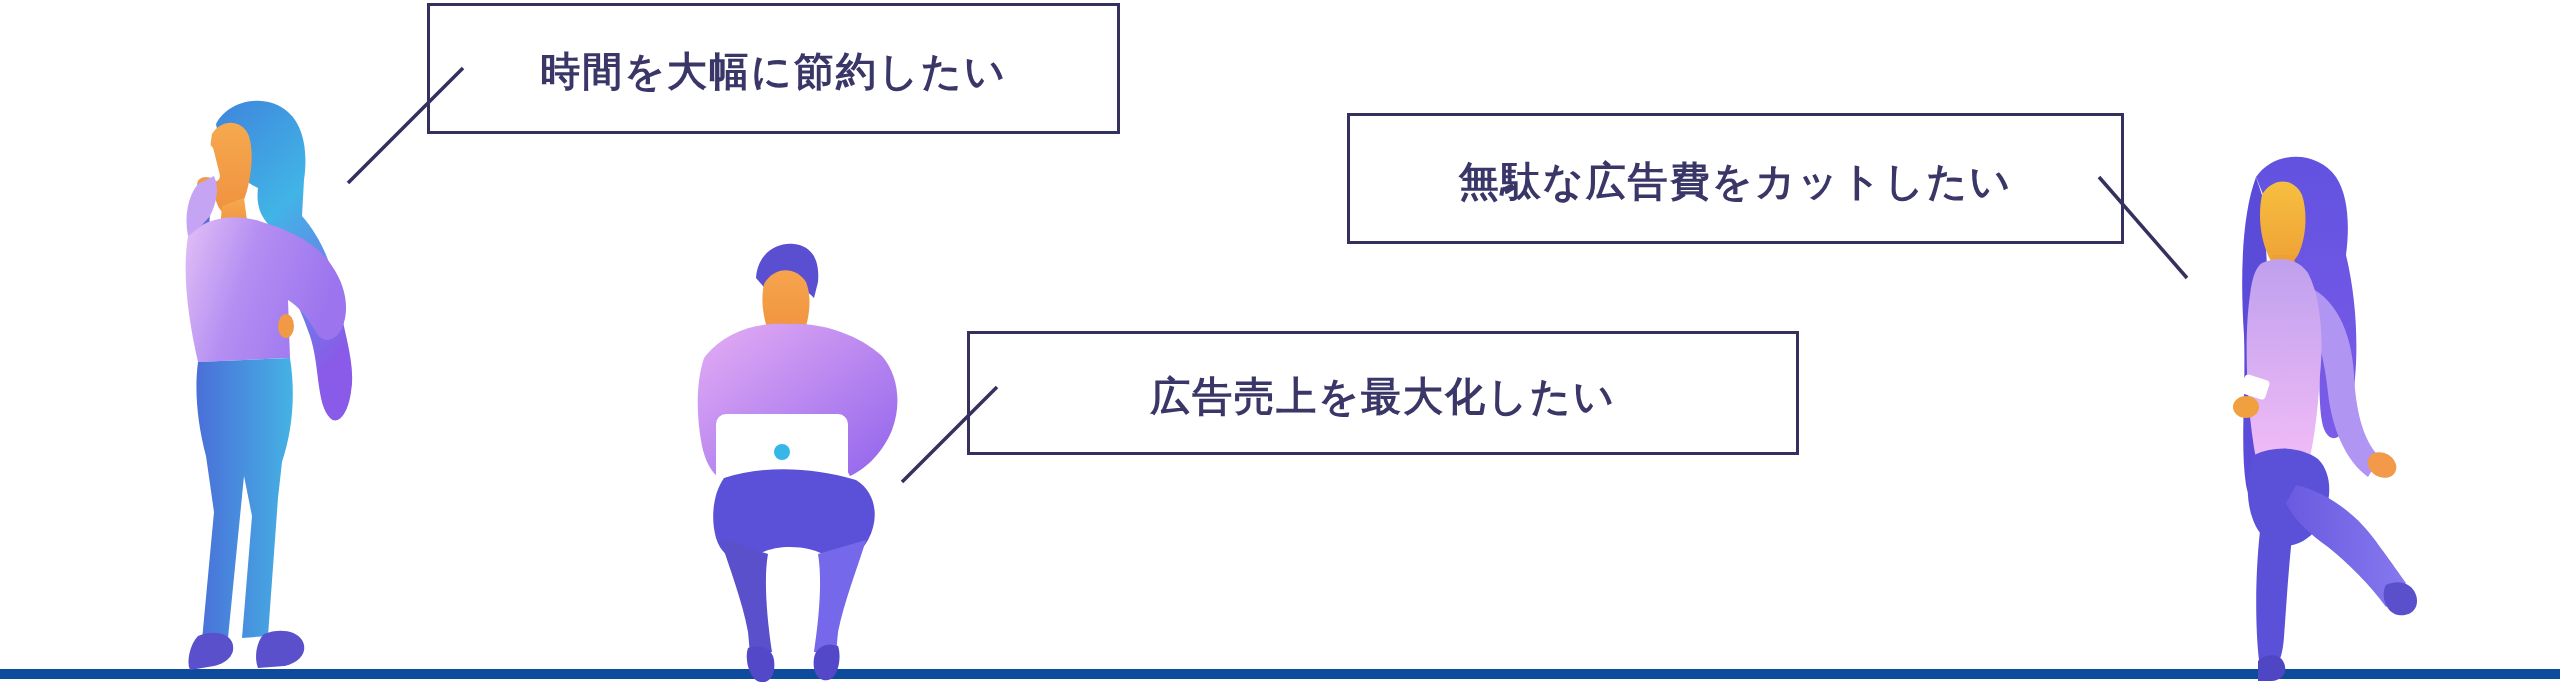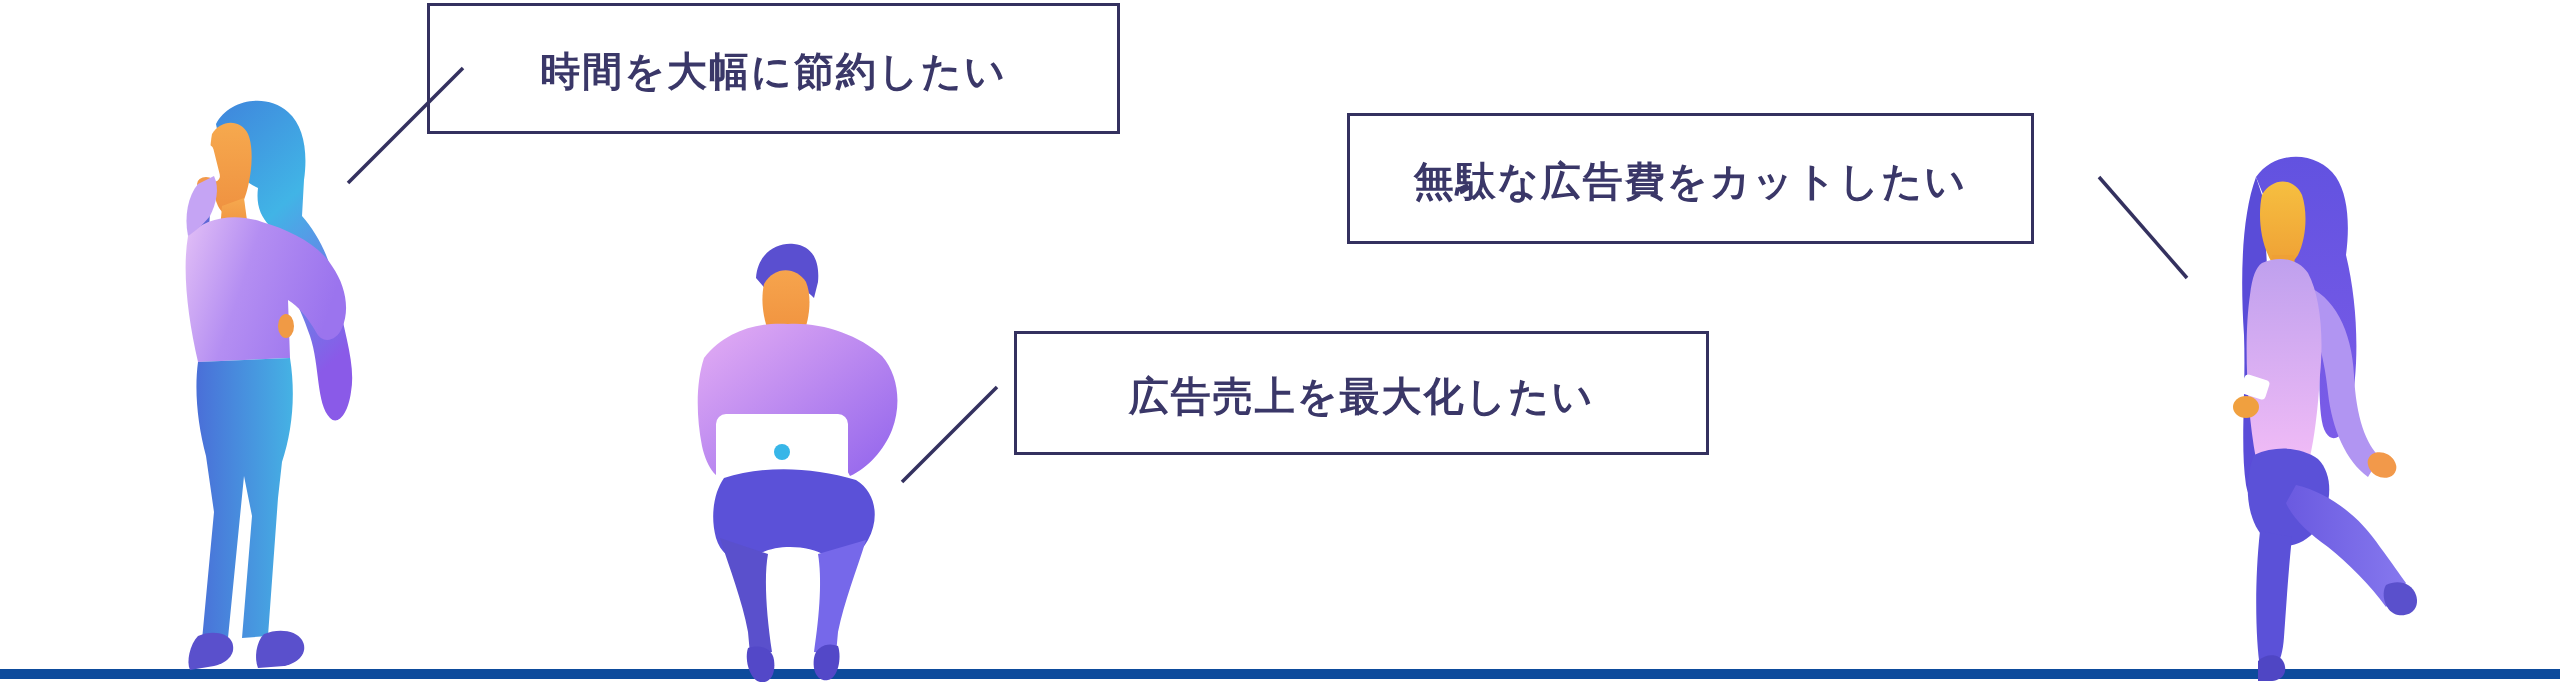--- a/index.html
+++ b/index.html
@@ -10,22 +10,22 @@
   .ground-bar{position:absolute;left:0;top:669px;width:2560px;height:10px;background:#0d4b9c;}
   .callout{
     position:absolute;border:3px solid #34315f;box-sizing:border-box;
     display:flex;align-items:center;justify-content:center;background:transparent;
   }
   .callout .label{
     color:#3a3768;font-weight:bold;font-size:40px;letter-spacing:2px;white-space:nowrap;
     transform:translateY(3px);
   }
   .callout.c1{left:427px;top:3px;width:693px;height:131px;}
-  .callout.c2{left:1347px;top:113px;width:687px;height:131px;}
-  .callout.c3{left:967px;top:331px;width:695px;height:124px;margin-left:47px;}
+  .callout.c2{left:1347px;top:113px;width:777px;height:131px;}
+  .callout.c3{left:967px;top:331px;width:832px;height:124px;}
   .lines-layer{position:absolute;left:0;top:0;width:2560px;height:682px;pointer-events:none;}
   .lines-layer line{stroke:#34315f;stroke-width:3.5;}
   .person{position:absolute;}
   .p1{left:170px;top:96px;width:260px;height:584px;}
   .p2{left:690px;top:240px;width:230px;height:442px;}
   .p3{left:2200px;top:155px;width:260px;height:527px;}
 </style>
 </head>
 <body>
 

